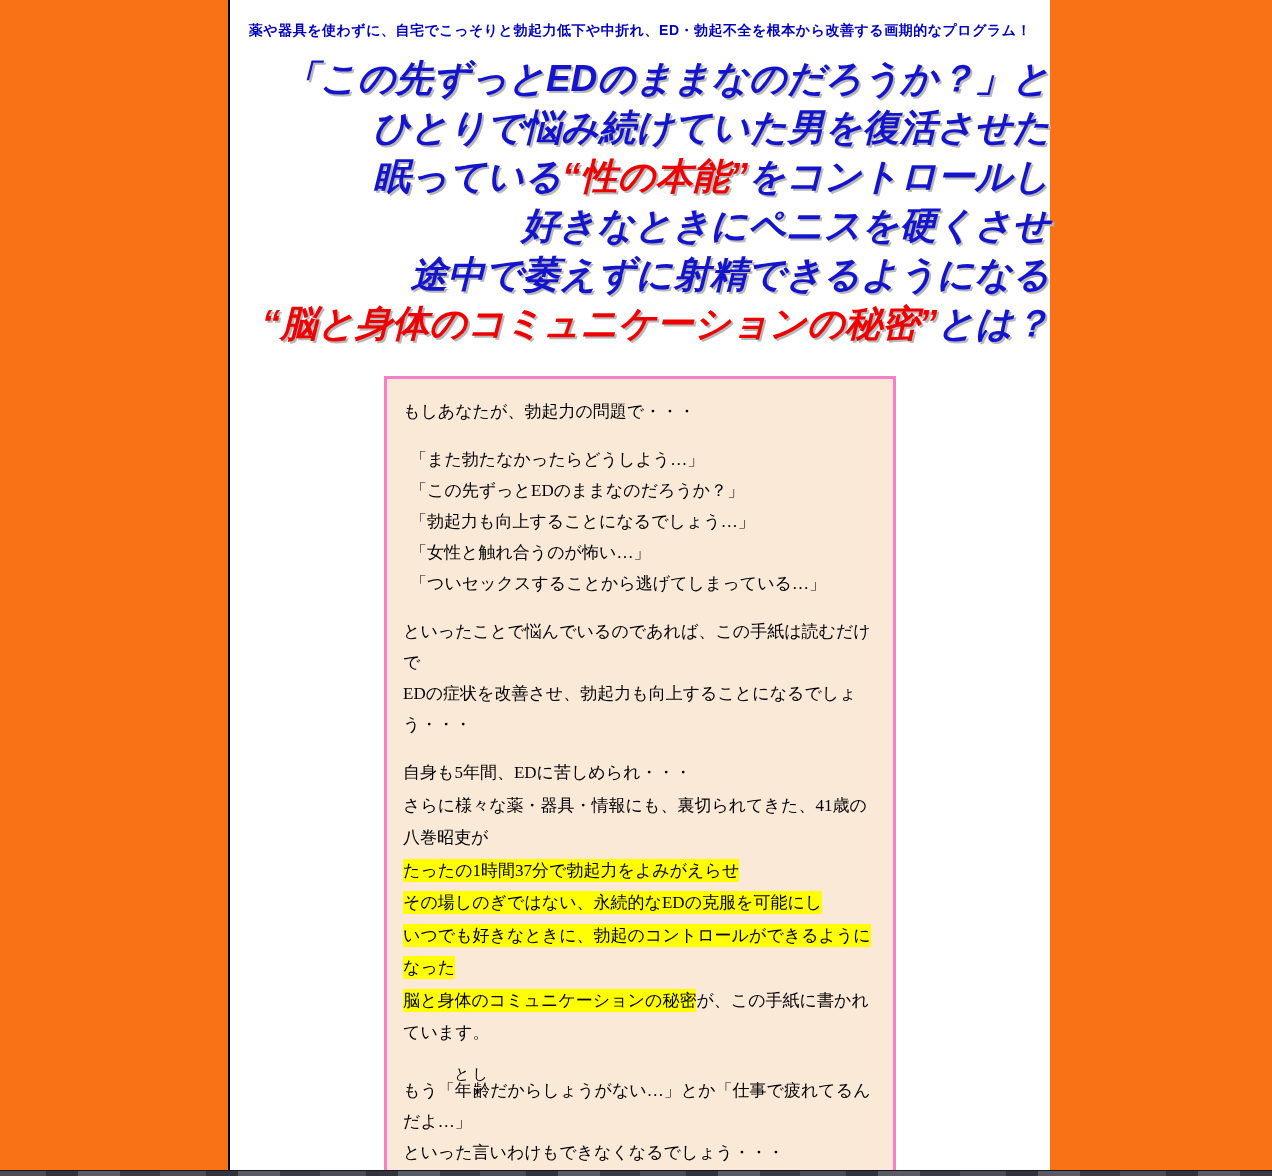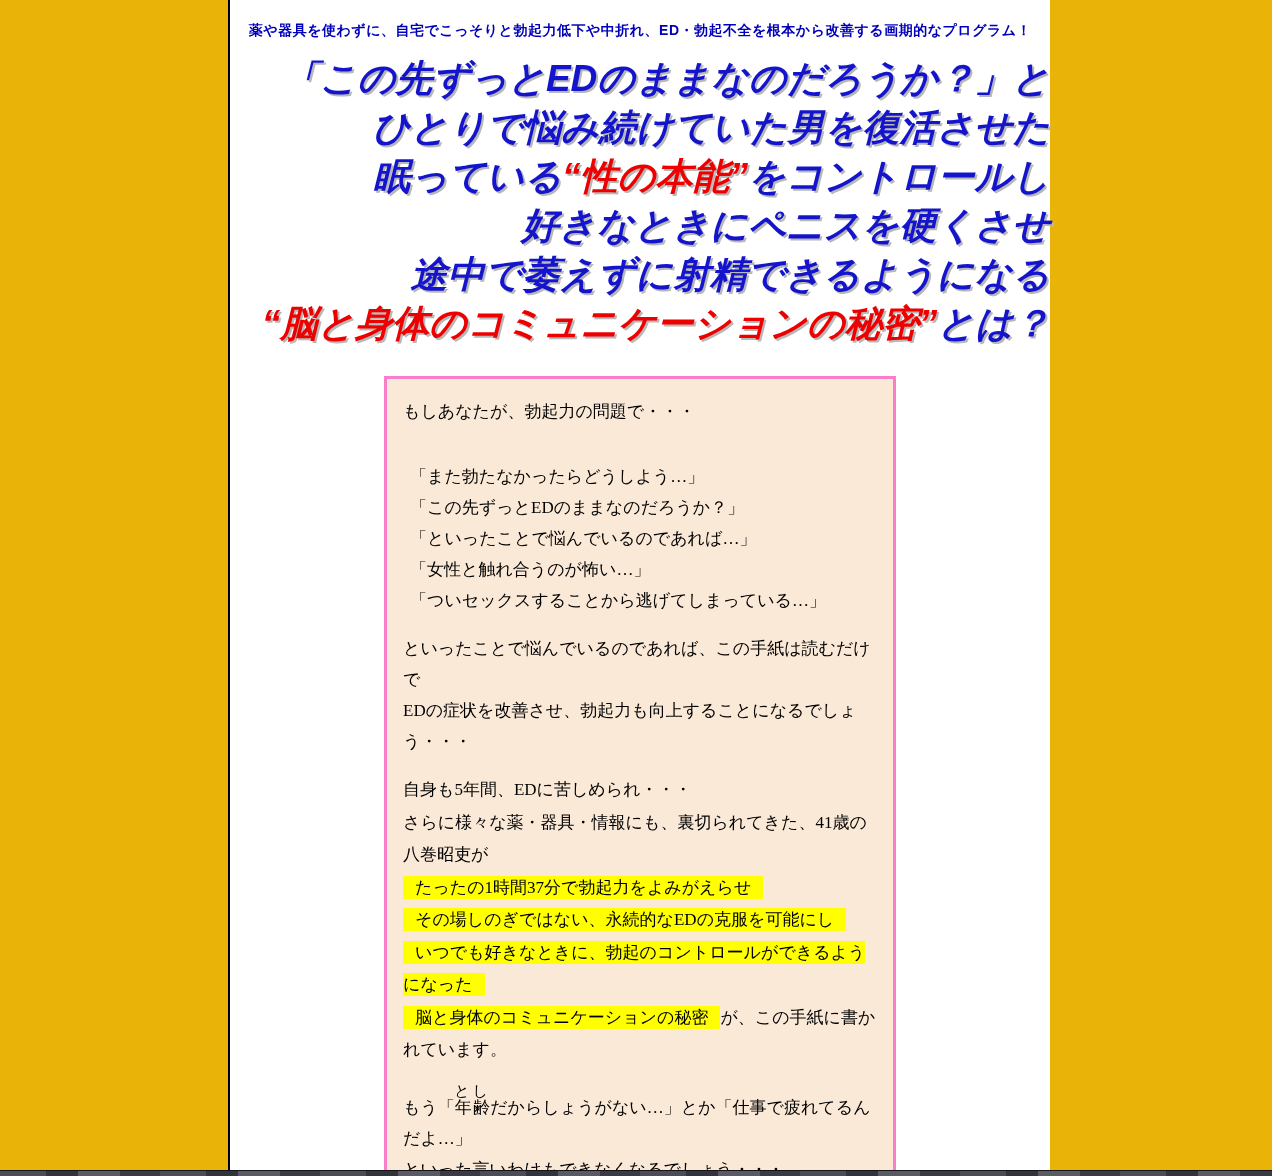--- a/index.html
+++ b/index.html
@@ -1,21 +1,21 @@
 <!DOCTYPE html>
 <html lang="ja"><head>
 <meta charset="utf-8">
 <style>
   * { margin: 0; padding: 0; box-sizing: border-box; }
   html, body { background: #00002c; }
   .page {
     position: relative;
     width: 1272px;
     height: 1176px;
-    background: #eab308;
+    background: #f97316;
     overflow: hidden;
     font-family: "Liberation Sans", "DejaVu Sans", sans-serif;
   }
   .content {
     position: absolute;
     left: 228px;
     top: 0;
     width: 822px;
     height: 1176px;
     background: #ffffff;
@@ -47,27 +47,27 @@
   .letter-box {
     margin: 28px auto 0 auto;
     width: 512px;
     background: #fbe9d8;
     border: 3px solid #f87fc8;
     padding: 18px 16px 22px 16px;
     font-family: "Liberation Serif", "DejaVu Serif", serif;
     font-size: 17px;
     color: #000000;
   }
-  .letter-box p { margin-bottom: 34px; line-height: 30px; }
+  .letter-box p { margin-bottom: 17px; line-height: 30px; }
   .letter-box .q { line-height: 31px; }
   .letter-box .q-group { margin-bottom: 17px; margin-left: 7px; }
   .letter-box .two-line { margin-bottom: 17px; }
   .letter-box .bold-block { font-weight: normal; margin-bottom: 17px; }
   .letter-box .bold-block div { line-height: 32.5px; }
-  .hl { background: #ffff00; padding: 2px 12px; }
+  .hl { background: #ffff00; padding: 2px 0; }
   ruby rt {
     font-size: 15px;
     letter-spacing: 3px;
   }
   
   .bottom-strip {
     position: absolute;
     left: 0;
     bottom: 0;
     width: 100%;
@@ -96,21 +96,21 @@
       <div>途中で萎えずに射精できるようになる</div>
       <div><span class="red">“脳と身体のコミュニケーションの秘密”</span><span>とは？</span></div>
     </div>
 
     <div class="letter-box">
       <p>もしあなたが、勃起力の問題で・・・</p>
 
       <div class="q-group">
         <div class="q">「また勃たなかったらどうしよう…」</div>
         <div class="q">「この先ずっとEDのままなのだろうか？」</div>
-        <div class="q">「といったことで悩んでいるのであれば…」</div>
+        <div class="q">「勃起力も向上することになるでしょう…」</div>
         <div class="q">「女性と触れ合うのが怖い…」</div>
         <div class="q">「ついセックスすることから逃げてしまっている…」</div>
       </div>
 
       <div class="two-line">
         <div class="q">といったことで悩んでいるのであれば、この手紙は読むだけで</div>
         <div class="q">EDの症状を改善させ、勃起力も向上することになるでしょう・・・</div>
       </div>
 
       <div class="bold-block">

